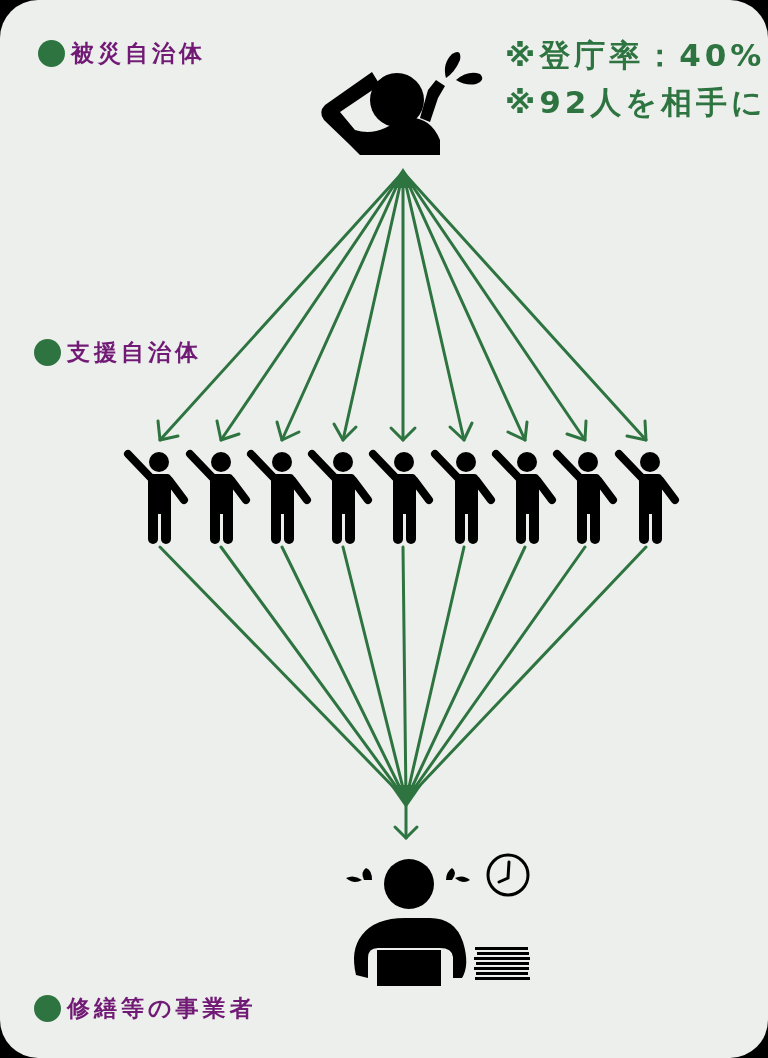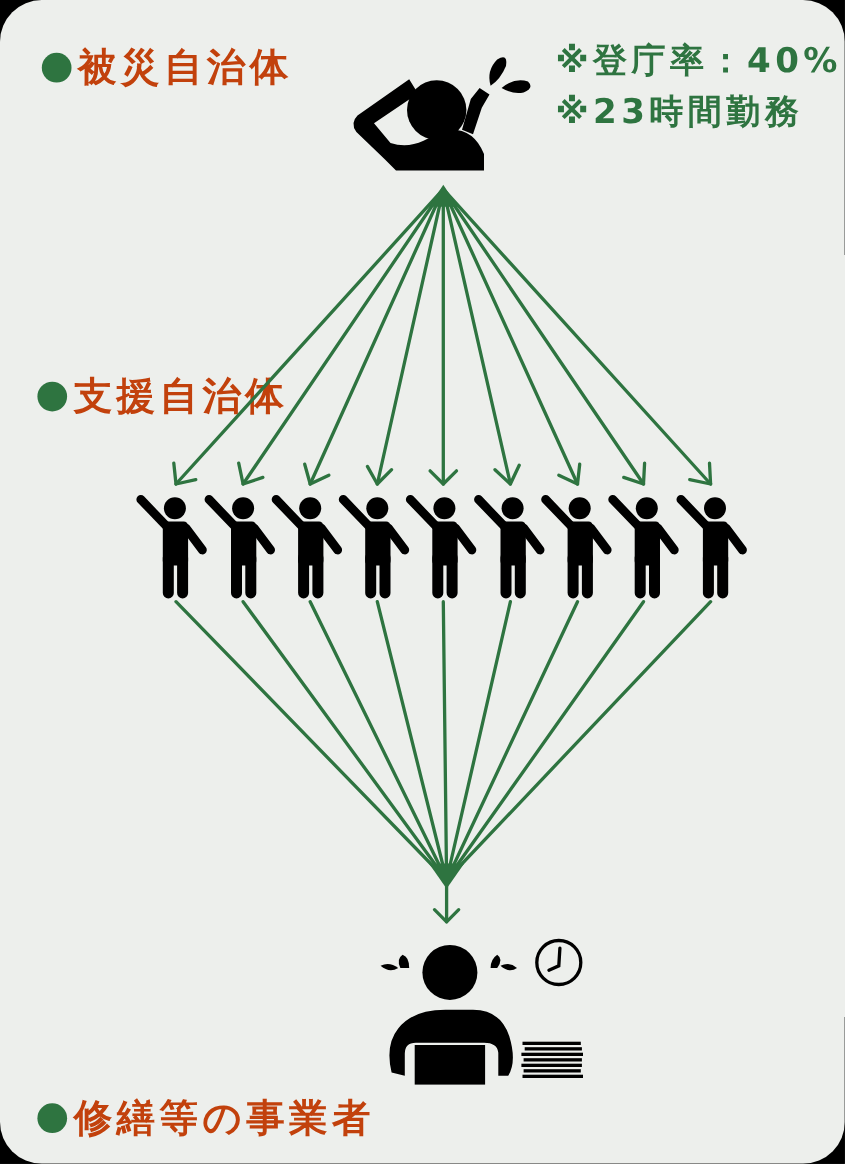--- a/index.html
+++ b/index.html
@@ -4,21 +4,21 @@
 <style>
   html, body { margin: 0; padding: 0; background: #000; }
   body { width: 768px; height: 1058px; position: relative; overflow: hidden; }
   .card {
     position: absolute; left: 0; top: 0; width: 768px; height: 1058px;
     background: #edefec; border-radius: 38px; overflow: hidden;
   }
   .label {
     position: absolute; display: flex; align-items: center;
     font-family: "DejaVu Sans", sans-serif; font-weight: bold;
-    color: #c2410c; font-size: 35px; letter-spacing: 4px; white-space: nowrap;
+    color: #701a75; font-size: 23px; letter-spacing: 4px; white-space: nowrap;
   }
   .dot { width: 27px; height: 27px; border-radius: 50%; background: #2e7440; margin-right: 6px; flex: none; }
   .notes {
     position: absolute; left: 505px; top: 32px;
     font-family: "DejaVu Sans", sans-serif; font-weight: bold;
     color: #2e7440; font-size: 31px; letter-spacing: 4px; line-height: 47px;
   }
   .notes div { white-space: nowrap; }
   svg.diagram { position: absolute; left: 0; top: 0; }
 </style>
@@ -27,21 +27,21 @@
 
 <div class="card">
 
   <div class="label" style="left:38px; top:38px;">
     <span class="dot"></span>
     <span>被災自治体</span>
   </div>
 
   <div class="notes">
     <div>※登庁率：40%</div>
-    <div>※23時間勤務</div>
+    <div>※92人を相手に</div>
   </div>
 
   <div class="label" style="left:34px; top:337px;">
     <span class="dot"></span>
     <span>支援自治体</span>
   </div>
 
   <div class="label" style="left:34px; top:993px;font-family:Liberation Mono, monospace;">
     <span class="dot"></span>
     <span>修繕等の事業者</span>

